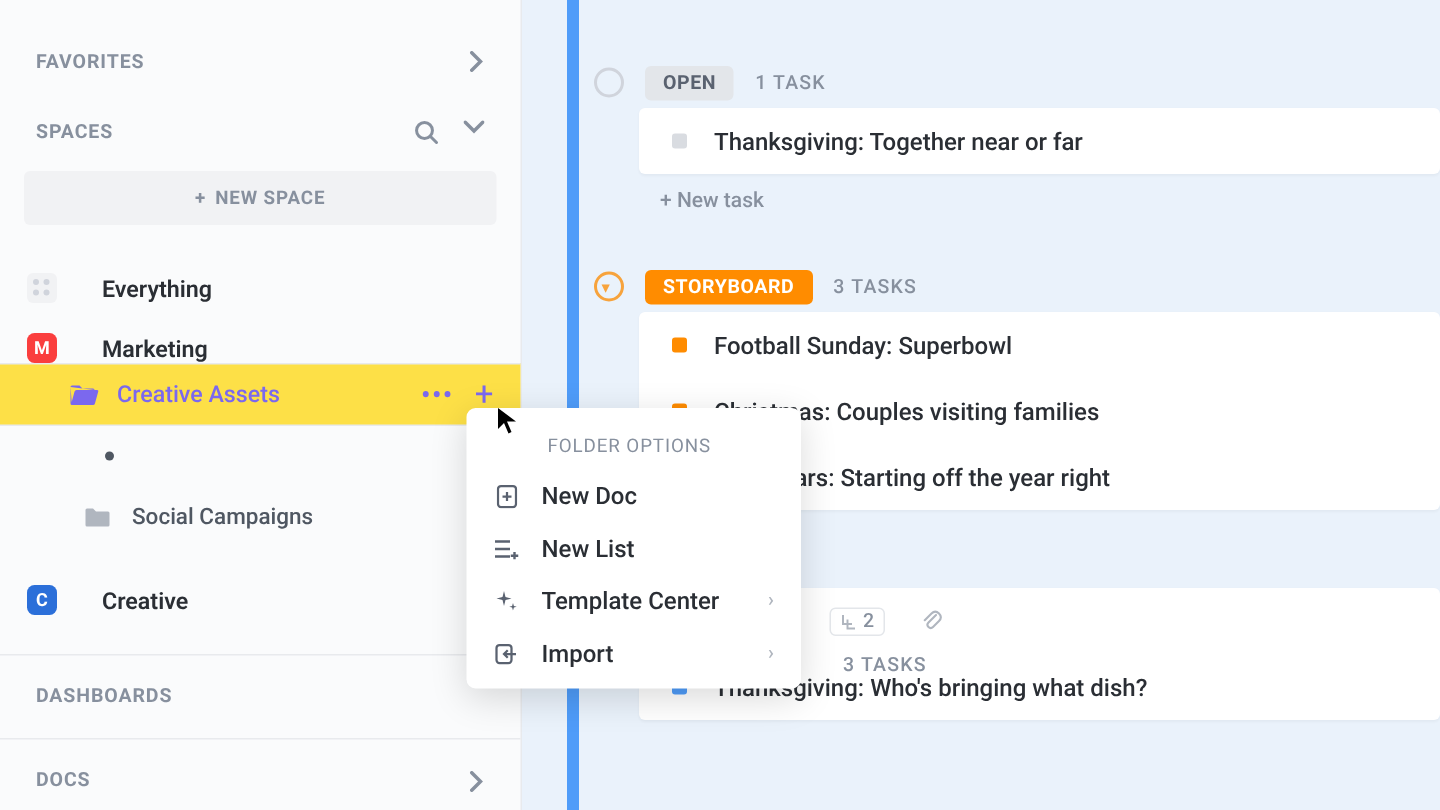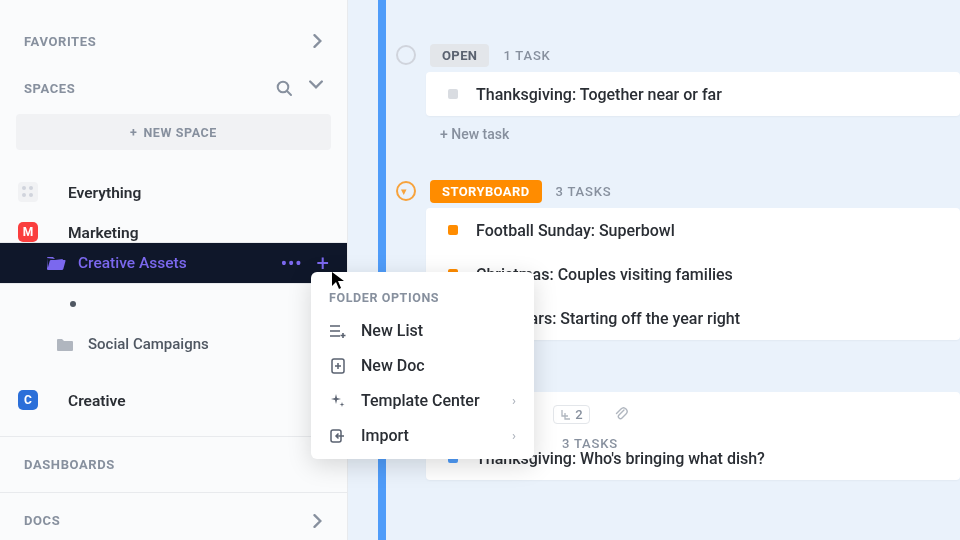--- a/index.html
+++ b/index.html
@@ -29,21 +29,21 @@
   }
 
   .space-row { display: flex; align-items: flex-end; height: 40px; padding: 0 18px; gap: 30px; color: #2a2e34; font-size: 15.5px; font-weight: 600; }
   .space-row .icon { width: 20px; height: 20px; border-radius: 5px; display:flex;align-items:center;justify-content:center;font-size:12px;font-weight:700;}
   .icon.everything { background:#f1f2f4; color:#d0d4dc; border-radius:4px; display:flex;align-items:center;justify-content:center;}
   .icon.m { background:#fa3e3e; color:#fff; }
   .icon.c { background:#2b6fd9; color:#fff; }
 
   .folder-row {
     display:flex; align-items:center; height: 42px; padding: 0 18px 0 46px; gap:8px;
-    color:#7b68ee; font-size:15.5px; font-weight:500; background:#0f172a; border-top:1px solid #e8eaed; border-bottom:1px solid #e8eaed;
+    color:#7b68ee; font-size:15.5px; font-weight:500; background:#fde047; border-top:1px solid #e8eaed; border-bottom:1px solid #e8eaed;
     justify-content: space-between;
   }
   .folder-row .left { display:flex; align-items:center; gap:12px;}
   .folder-row .right { display:flex; align-items:center; gap:14px; color:#7b68ee;}
 
   .list-row { display:flex;align-items:center;height:40px;padding:0 18px 0 70px; gap:14px; color:#4f5762; font-size:15px; font-weight:500;}
   .list-dot { width:6px;height:6px;border-radius:50%;background:#4f5762;}
   .list-folder-icon { color:#87909e; }
 
   .section-collapsed {
@@ -77,21 +77,21 @@
   .sq-blue { background:#4f9cf9;}
 
   .new-task-row { margin-left: 92px; height:36px; display:flex;align-items:center; color:#87909e; font-size:14px; font-weight:500;}
 
   
   .popover {
     position:absolute; left:311px; top:272px; width:223px; background:#fff;
     border-radius:6px; box-shadow: 0 6px 24px rgba(0,0,0,0.15); padding: 10px 0 6px 0;
     z-index:50;
   }
-  .popover-title { padding: 8px 18px 8px 18px; color:#87909e; font-size:12.5px; font-weight:700; letter-spacing:0.6px;}
+  .popover-title { padding: 8px 18px 8px 18px; color:#87909e; font-size:12.5px; font-weight:400; letter-spacing:0.6px;margin-left:36px;}
   .popover-item { display:flex; align-items:center; gap:14px; padding: 8px 18px; font-size:16px; color:#2a2e34; font-weight:500;}
   .popover-item .micon { width:18px; color:#5a6270; display:flex;align-items:center;justify-content:center;}
   .popover-item .arrow { margin-left:auto; color:#b0b6bf; font-size:13px;}
 
   .cursor { position:absolute; left:331px; top:271px; z-index:60; }
 
   
   .task-meta { display:inline-flex;align-items:center;gap:4px; margin-left:8px; border:1px solid #e3e6ea; border-radius:4px; padding:1px 6px; font-size:13px; color:#87909e;}
   .clip { color:#b0b6bf; font-size:15px; margin-left:6px;}
 
@@ -272,34 +272,34 @@
       </div>
     </div>
   </div>
 
 </div>
 
 <div class="popover">
   <div class="popover-title">FOLDER OPTIONS</div>
   <div class="popover-item">
     <span class="micon">
-      <svg width="16" height="14" viewBox="0 0 16 14">
-          <path d="M0 2 H10 M0 7 H10 M0 12 H10 M13 9 V14 M10.5 11.5 H15.5" stroke="#5a6270" stroke-width="1.6"></path>
-        </svg>
-    </span>
-    <span>New List</span>
-  </div>
-  <div class="popover-item">
-    <span class="micon">
       <svg width="14" height="16" viewBox="0 0 14 16">
           <rect x="1" y="1" width="12" height="14" rx="2" stroke="#5a6270" stroke-width="1.5" fill="none"></rect>
           <path d="M7 5 V11 M4 8 H10" stroke="#5a6270" stroke-width="1.5"></path>
         </svg>
     </span>
     <span>New Doc</span>
+  </div>
+  <div class="popover-item">
+    <span class="micon">
+      <svg width="16" height="14" viewBox="0 0 16 14">
+          <path d="M0 2 H10 M0 7 H10 M0 12 H10 M13 9 V14 M10.5 11.5 H15.5" stroke="#5a6270" stroke-width="1.6"></path>
+        </svg>
+    </span>
+    <span>New List</span>
   </div>
   <div class="popover-item">
     <span class="micon">
       <svg width="16" height="16" viewBox="0 0 16 16">
           <path d="M6 1 L7 5 L11 6 L7 7 L6 11 L5 7 L1 6 L5 5 Z M12 9 L12.6 11 L14.5 11.5 L12.6 12 L12 14 L11.4 12 L9.5 11.5 L11.4 11 Z" fill="#5a6270"></path>
         </svg>
     </span>
     <span>Template Center</span>
     <span class="arrow">›</span>
   </div>

